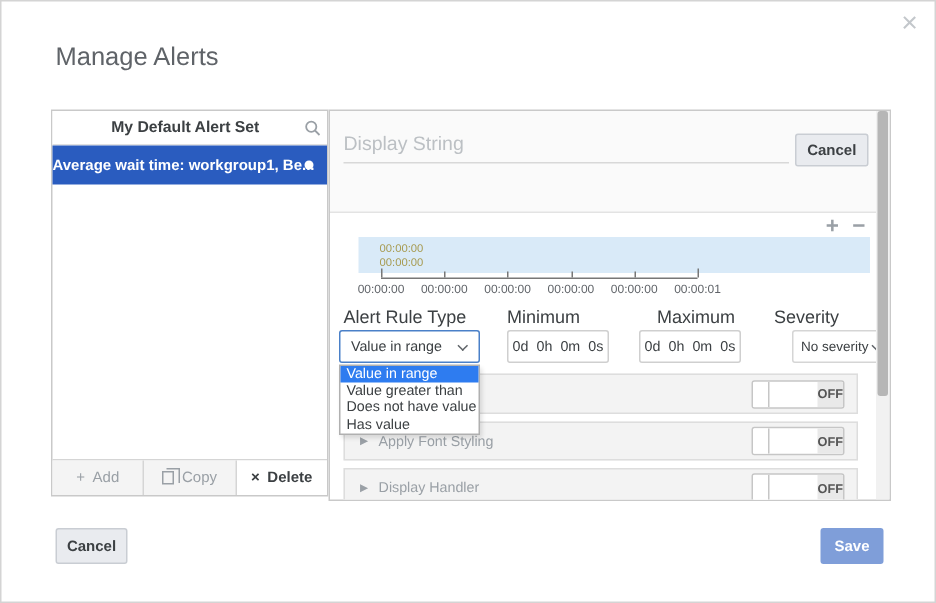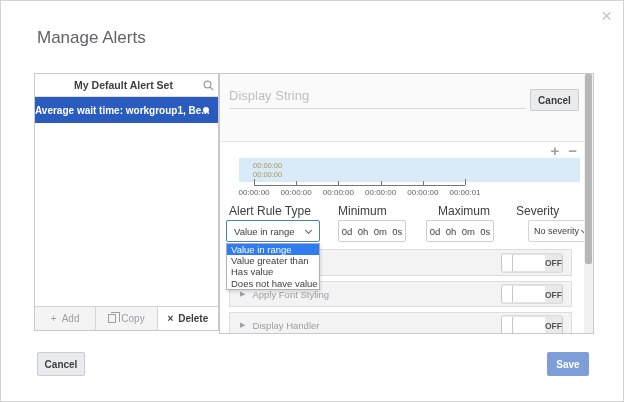--- a/index.html
+++ b/index.html
@@ -335,22 +335,22 @@
       <span class="row-label">Display Handler</span>
       <span class="toggle">
         <span class="knob"></span>
         <span class="state">OFF</span>
       </span>
     </div>
 
     <div id="rule-menu">
       <div class="opt hl">Value in range</div>
       <div class="opt">Value greater than</div>
+      <div class="opt">Does not have value</div>
       <div class="opt">Has value</div>
-      <div class="opt">Does not have value</div>
     </div>
 
     <div id="rp-scrollbar">
       <div id="rp-scroll-thumb"></div>
     </div>
   </div>
 
   <div id="footer-cancel">Cancel</div>
   <div id="footer-save">Save</div>
 </div>

